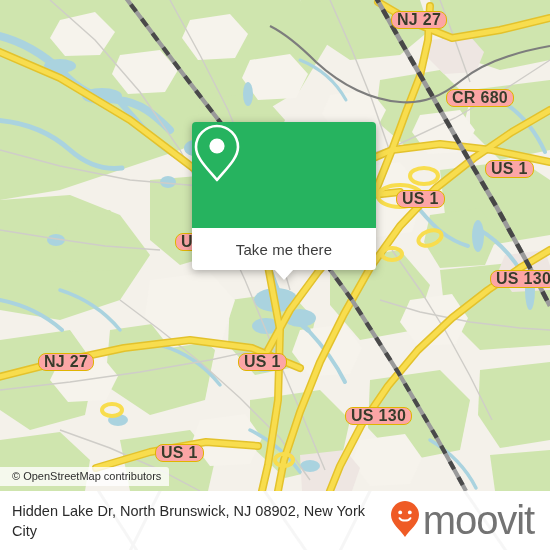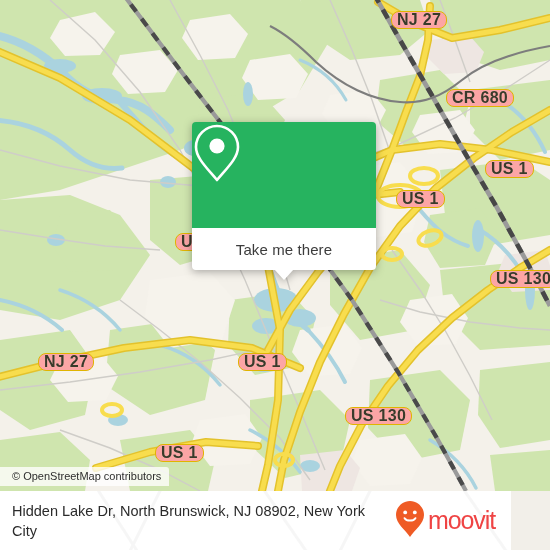--- a/index.html
+++ b/index.html
@@ -62,34 +62,34 @@
     position:absolute;left:0;top:467px;
     background:rgba(255,255,255,.78);
     padding:3px 8px 4px 12px;
     font-size:11px;color:#2e2e2e;
     border-radius:0 3px 0 0;
     z-index:40;
   }
 
   
   #footer{
-    position:absolute;left:0;top:491px;width:511px;height:59px;
+    position:absolute;left:0;top:491px;width:550px;height:59px;
     background:#ffffff;overflow:hidden;
   }
   #footer-watermark{position:absolute;left:0;top:-40px;width:550px;height:110px;opacity:.055;}
   #footer-inner{
     position:relative;z-index:2;display:flex;align-items:center;
     height:59px;padding:0 10px 0 12px;box-sizing:border-box;
   }
   #footer-text{
     flex:1 1 auto;font-size:14.5px;line-height:20px;color:#2b2b2b;
     padding-right:10px;max-width:400px;
   }
   #brand{flex:0 0 auto;display:flex;align-items:center;gap:3px;padding-right:6px;}
-  #brand-word{font-size:25px;line-height:31px;color:#ef4444;letter-spacing:-1.1px;font-weight:normal;}
+  #brand-word{font-size:40px;line-height:31px;color:#737373;letter-spacing:-1.1px;font-weight:normal;}
 </style>
 </head>
 <body>
 
 <div id="app">
 
   <div id="map">
     <svg width="550" height="491" viewBox="0 0 550 491">
       <defs>
         <clipPath id="mapclip">

